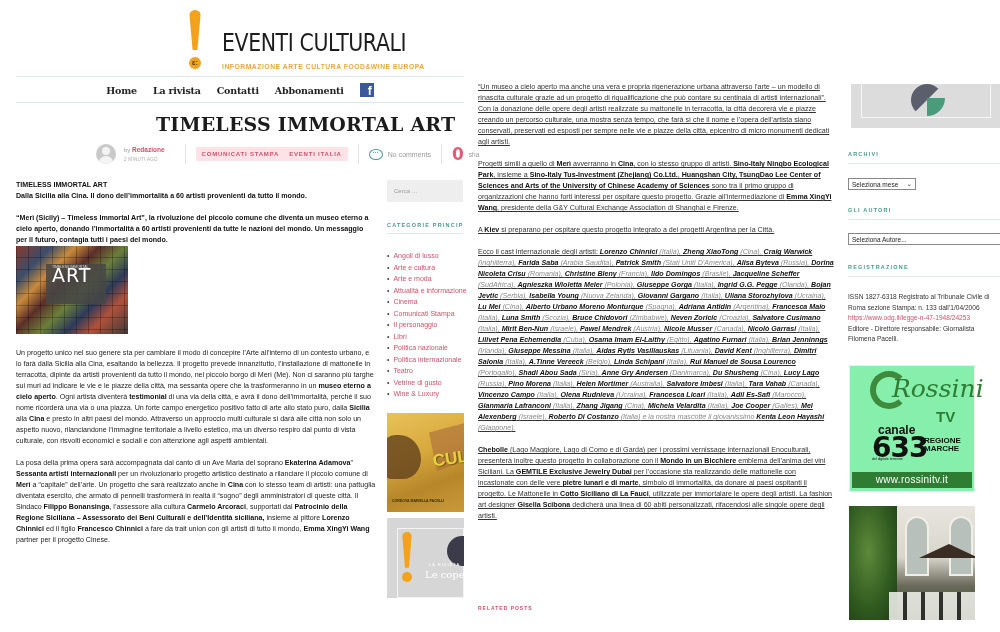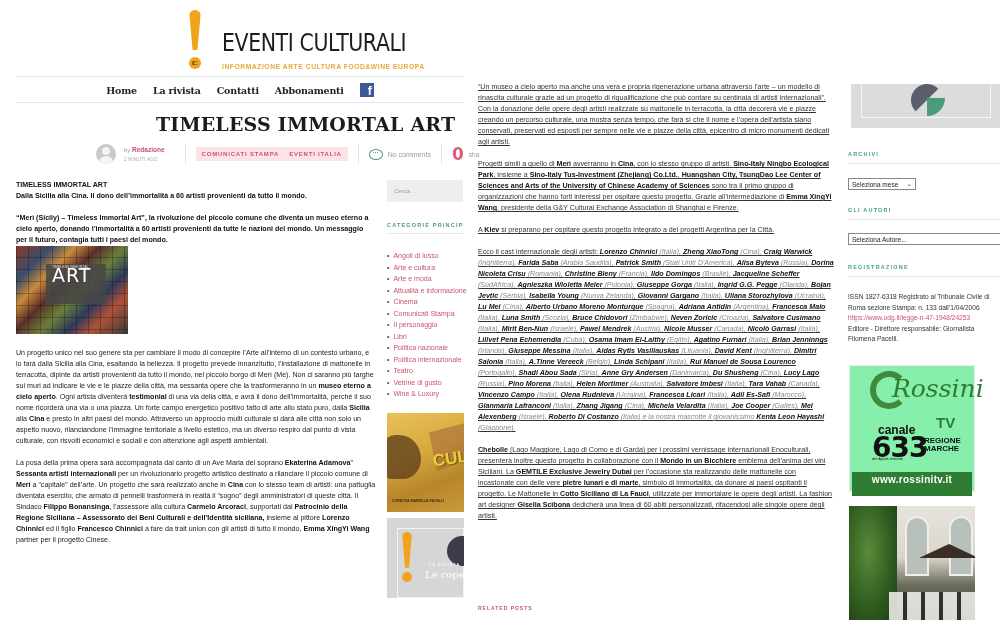--- a/index.html
+++ b/index.html
@@ -85,26 +85,26 @@
   .r-top .g1 { position: absolute; left: 60px; top: 0; width: 32px; height: 32px; background: #5b5e6b; border-radius: 50%; clip-path: polygon(0 0,100% 0,50% 50%,0 100%); }
   .r-top .g2 { position: absolute; left: 76px; top: 14px; width: 18px; height: 18px; background: #4a9b7b; border-radius: 0 0 18px 0; }
   .r-head { position: absolute; left: 848px; font-size: 5.5px; font-weight: bold; color: #4a9b8b; letter-spacing: 1.2px; }
   .r-rule { position: absolute; left: 848px; width: 152px; height: 1px; background: #dbe9e7; }
   .select { position: absolute; left: 848px; height: 12px; border: 1px solid #888; background: #fff; font-size: 6.5px; color: #222; padding: 1px 3px; display: flex; justify-content: space-between; align-items: center; }
   .reg { position: absolute; left: 848px; top: 292px; width: 152px; font-size: 6.6px; line-height: 10.5px; color: #333; white-space: nowrap; overflow: hidden; }
   .reg .link { color: #c9536a; }
   .rossini { position: absolute; left: 849px; top: 365px; width: 126px; height: 127px; background: #86efac; border: 1px solid #eee; }
   .rossini .swirl { position: absolute; left: 20px; top: 5px; width: 38px; height: 38px; border: 6px solid #3e8b3e; border-radius: 50%; border-right-color: transparent; }
   .rossini .name { position: absolute; left: 42px; top: 8px; font-family: "DejaVu Serif", serif; font-size: 25px; color: #2f7d32; font-style: italic; }
-  .rossini .tv { position: absolute; left: 86px; top: 48px; font-size: 15px; color: #2f7d32; font-weight: bold; }
+  .rossini .tv { position: absolute; left: 86px; top: 42px; font-size: 15px; color: #2f7d32; font-weight: bold; }
   .rossini .canale { position: absolute; left: 28px; top: 57px; font-size: 12px; color: #111; font-weight: bold; }
   .rossini .num { position: absolute; left: 22px; top: 65px; font-size: 28px; font-weight: bold; color: #111; letter-spacing: -1px; font-family: "DejaVu Sans", sans-serif; }
   .rossini .reg1 { position: absolute; left: 74px; top: 71px; font-size: 8px; font-weight: bold; color: #111; line-height: 8px; }
   .rossini .dig { position: absolute; left: 22px; top: 91px; font-size: 3.5px; color: #111; }
-  .rossini .url { position: absolute; left: 2px; top: 106px; width: 120px; height: 24px; background: #2f7d32; color: #fff; font-size: 10px; text-align: center; line-height: 16px; letter-spacing: 0.3px; font-weight: bold; }
+  .rossini .url { position: absolute; left: 2px; top: 106px; width: 120px; height: 16px; background: #2f7d32; color: #fff; font-size: 10px; text-align: center; line-height: 16px; letter-spacing: 0.3px; }
   .hotel { position: absolute; left: 849px; top: 506px; width: 126px; height: 114px; overflow: hidden;
     background: linear-gradient(180deg,#e6e4dc 0%,#d8d6cc 45%,#6a6a5a 70%,#3b4a2a 100%); }
   .hotel .plant { position: absolute; left: 0; top: 0; width: 48px; height: 114px; background: radial-gradient(ellipse at 40% 40%, #5c8a3a 0%, #2f5a1f 60%, #1f3a14 100%); }
   .hotel .arch { position: absolute; top: 10px; width: 24px; height: 60px; border-radius: 12px 12px 0 0; background: #b8c0bc; border: 2px solid #f0eee6; }
   .hotel .umb { position: absolute; left: 70px; top: 38px; width: 60px; height: 14px; background: #3a2e24; clip-path: polygon(50% 0,100% 100%,0 100%); }
   .hotel .tables { position: absolute; left: 40px; top: 86px; width: 86px; height: 28px; background: repeating-linear-gradient(90deg,#f4f4f0 0 14px,#2a2a2a 14px 18px); opacity: 0.85; }
 </style>
 </head>
 <body>
 

